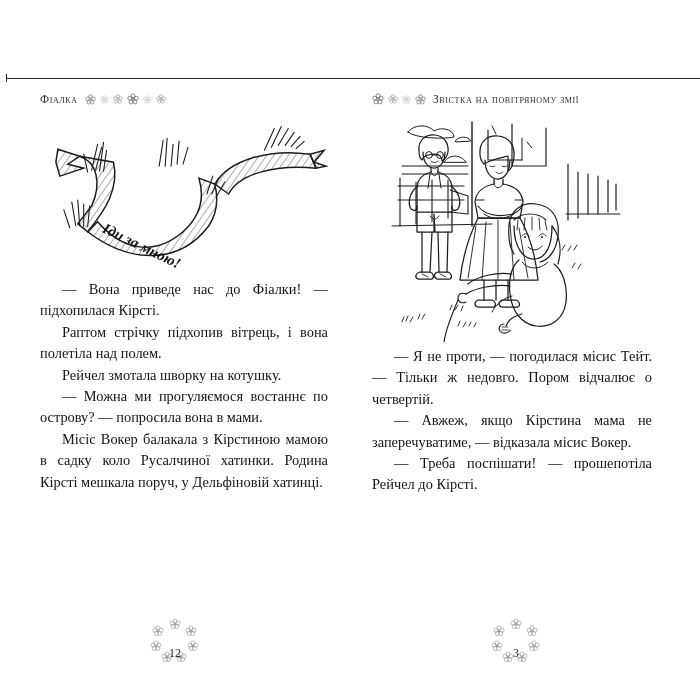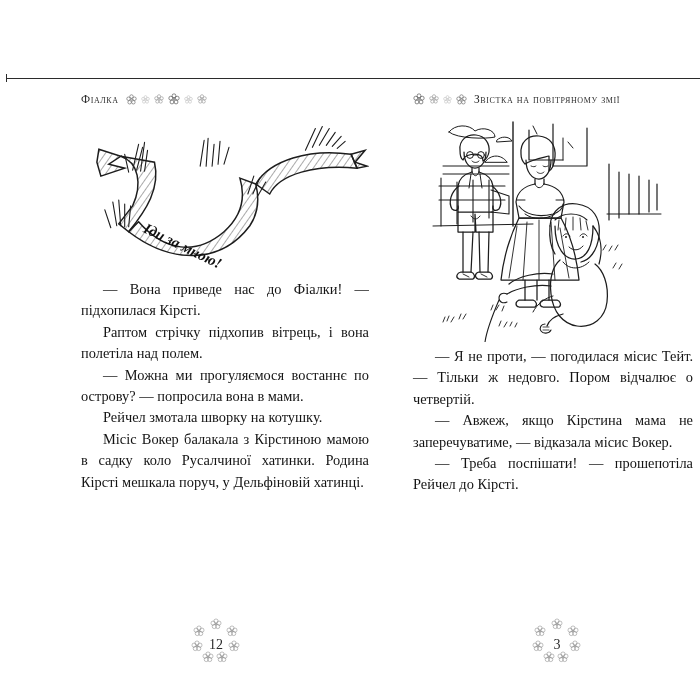--- a/index.html
+++ b/index.html
@@ -19,21 +19,20 @@
     position:absolute;left:6px;top:78px;width:694px;height:1px;
     background:#2b2b2b;
   }
   .top-rule-tick{
     position:absolute;left:6px;top:74px;width:1px;height:8px;
     background:#2b2b2b;
   }
   .spread{
     position:absolute;left:0;top:84px;width:592px;height:616px;
     display:flex;
-    margin-left:41px;
   }
   .page{
     position:relative;
     width:350px;height:616px;
     box-sizing:border-box;
   }
   .page-left{padding:0 22px 0 40px;}
   .page-right{padding:0 30px 12px 22px;}
 
   
@@ -79,24 +78,24 @@
   .bodytext p.indent{text-indent:22px;}
 
   
   .folio{
     position:absolute;left:0;bottom:36px;width:100%;
     display:flex;justify-content:center;
   }
   .folio-badge{position:relative;width:64px;height:46px;}
   .folio-badge svg{position:absolute;left:0;top:0;}
   .folio-num{
-    position:absolute;left:0;top:4px;width:64px;height:46px;
+    position:absolute;left:0;top:12px;width:64px;height:46px;
     display:flex;align-items:center;justify-content:center;
     font-family:"Liberation Serif", serif;
-    font-size:14px;color:#2a2a2a;
+    font-size:12px;color:#2a2a2a;
   }
 </style>
 </head>
 <body>
 
 <div class="page-frame">
 
   <div class="top-rule"></div>
   <div class="top-rule-tick"></div>
 
@@ -220,22 +219,22 @@
 
           <g>
             <text font-family="Liberation Serif, serif" font-size="15" font-style="italic" font-weight="bold" fill="#111" transform="translate(62 118) rotate(26)">Іди за мною!</text>
           </g>
         </svg>
       </div>
 
       <div class="bodytext">
         <p class="indent">— Вона приведе нас до Фіалки! — підхопилася Кірсті.</p>
         <p class="indent">Раптом стрічку підхопив вітрець, і вона полетіла над полем.</p>
+        <p class="indent">Рейчел змотала шворку на котушку.</p>
         <p class="indent">— Можна ми прогуляємося востаннє по острову? — попросила вона в мами.</p>
-        <p class="indent">Рейчел змотала шворку на котушку.</p>
         <p class="indent">Місіс Вокер балакала з Кірстиною мамою в садку коло Русалчиної хатинки. Родина Кірсті мешкала поруч, у Дельфіновій хатинці.</p>
       </div>
 
       <div class="folio">
         <div class="folio-badge">
           <svg width="64" height="46" viewBox="0 0 64 46">
             <g fill="none" stroke="#6a6a6a" stroke-width="1">
               <g transform="translate(32,6) scale(0.42)">
                 <circle cx="0" cy="-7" r="5"></circle>
                   <circle cx="7" cy="-2" r="5"></circle>

